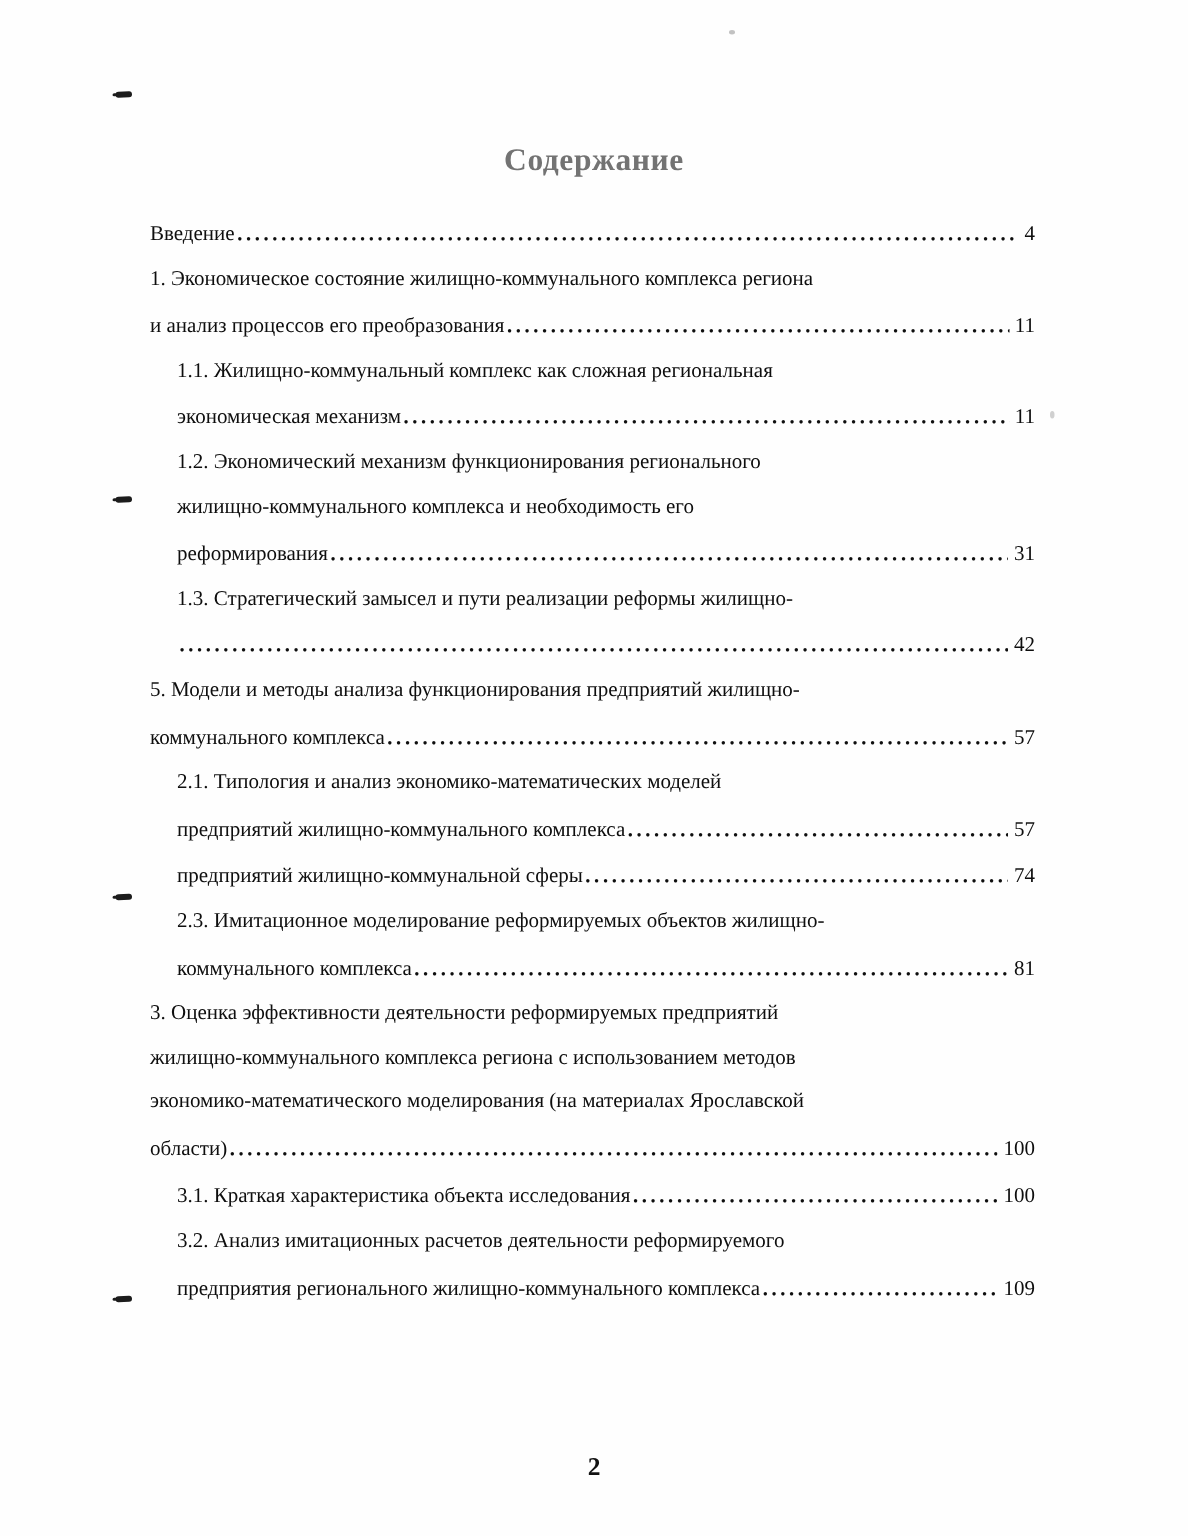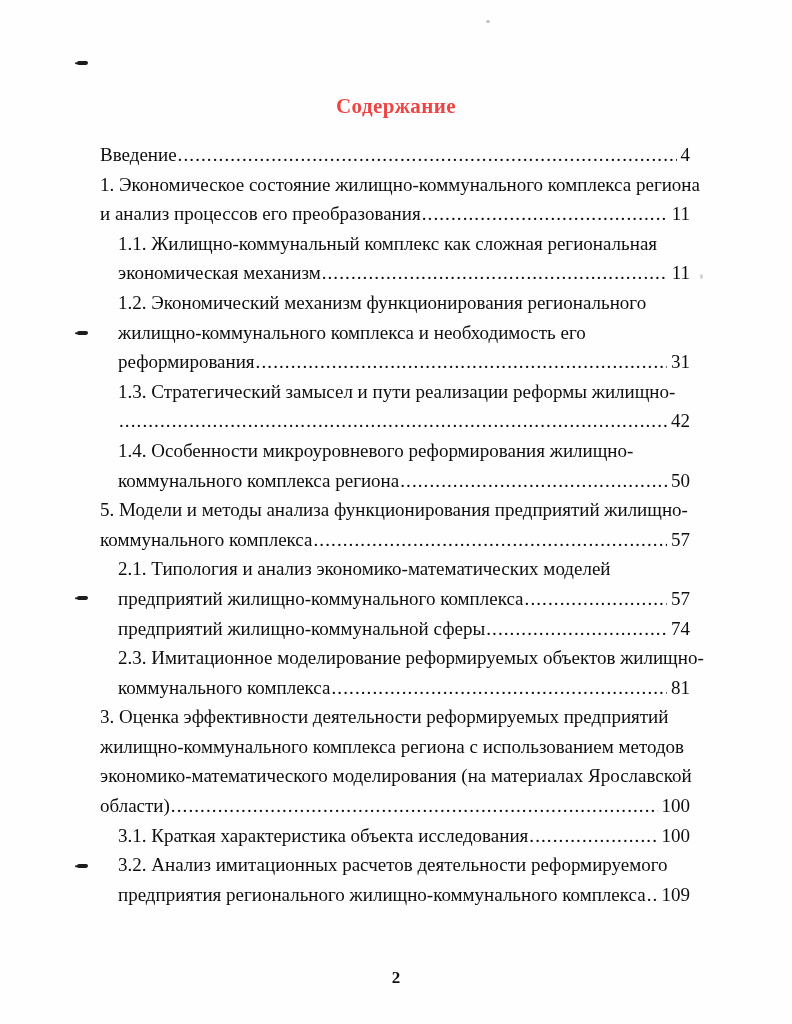--- a/index.html
+++ b/index.html
@@ -16,30 +16,30 @@
     overflow:hidden;
   }
   .title {
     position:absolute;
     top:94px; left:0; right:0;
     margin:0;
     text-align:center;
     font-size:21px;
     font-weight:bold;
     letter-spacing:0.4px;
-    color:#ef4444;
+    color:#737373;
   }
   .toc {
     position:absolute;
     top:140px; left:100px;
     width:590px;
   }
   .entry.sub { padding-left:18px; }
   .line {
-    font-size:19px;
+    font-size:14px;
     line-height:29.6px;
     white-space:nowrap;
   }
   .line.last { display:flex; align-items:baseline; }
   .line .t { flex:0 0 auto; }
   .leader {
     flex:1 1 auto;
     overflow:hidden;
     white-space:nowrap;
     min-width:8px;
@@ -138,28 +138,20 @@
           <span class="pg">31</span>
         </div>
       </div>
       <div class="entry sub">
         <div class="line">1.3. Стратегический замысел и пути реализации реформы жилищно-</div>
         <div class="line last">
           <span class="leader"></span>
           <span class="pg">42</span>
         </div>
       </div>
-      <div class="entry sub">
-        <div class="line">1.4. Особенности микроуровневого реформирования жилищно-</div>
-        <div class="line last">
-          <span class="t">коммунального комплекса региона</span>
-          <span class="leader"></span>
-          <span class="pg">50</span>
-        </div>
-      </div>
       <div class="entry">
         <div class="line">5. Модели и методы анализа функционирования предприятий жилищно-</div>
         <div class="line last">
           <span class="t">коммунального комплекса</span>
           <span class="leader"></span>
           <span class="pg">57</span>
         </div>
       </div>
       <div class="entry sub">
         <div class="line">2.1. Типология и анализ экономико-математических моделей</div>

